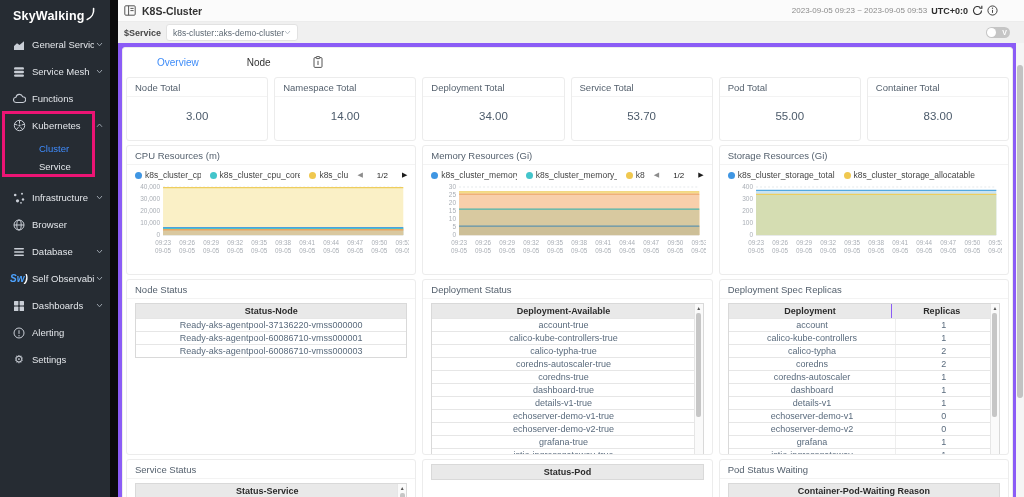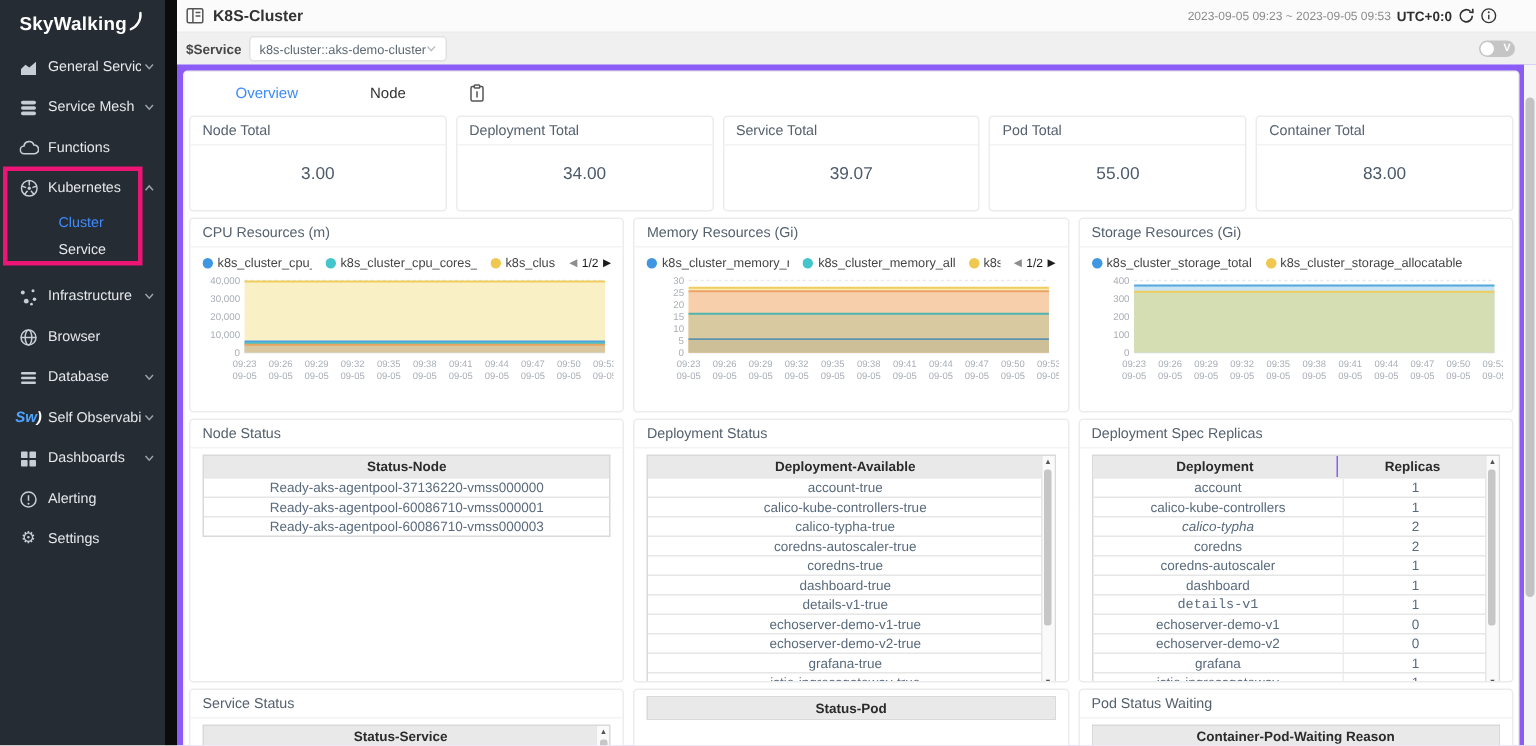--- a/index.html
+++ b/index.html
@@ -60,21 +60,21 @@
   .card-title{font-size:9.5px;color:#55616e;padding:4px 8px 3px;border-bottom:1px solid #f3f3f3}
 
   .metric-card{height:62px}
   .metric-value{height:38px;display:flex;align-items:center;justify-content:center;
                 font-size:11.5px;color:#4b5a6a}
 
   .chart-card{height:128px}
   .legend{display:flex;align-items:center;gap:9px;padding:5px 8px 0;font-size:8.5px;color:#454545}
   .lg-item{display:flex;align-items:center;gap:3px;cursor:pointer;white-space:nowrap;overflow:hidden}
   .dot{width:7px;height:7px;border-radius:50%;flex:none}
-  .pager{margin-left:auto;display:flex;align-items:flex-start;gap:3px;font-size:8px;color:#1c1c1c;flex:none}
+  .pager{margin-left:auto;display:flex;align-items:flex-start;gap:14px;font-size:8px;color:#1c1c1c;flex:none}
   .pager .arr{font-size:7px;cursor:pointer}
   .pager .arr.prev{color:#8d8d8d}
   .chart-body{padding:1px 6px 0}
 
   .table-card{height:174px}
   .table-card.short{height:120px}
   .tbl{margin:4px 8px 0;border:1px solid #d9d9d9;position:relative}
   .tbl-head{display:flex;background:#e9e9e9;font-weight:700;font-size:9px;color:#2b2b2b}
   .th{flex:1;text-align:center;padding:2px 0;border-right:1px solid #8b5cf6;
       white-space:nowrap;overflow:hidden}
@@ -315,26 +315,30 @@
                 <path d="M5 4.8 V9"></path>
               </svg>
             </span>
           </div>
         <div class="row" id="metric-cards">
             <div class="card metric-card">
               <div class="card-title">Node Total</div>
               <div class="metric-value">3.00</div>
             </div>
             <div class="card metric-card">
+              <div class="card-title">Namespace Total</div>
+              <div class="metric-value">14.00</div>
+            </div>
+            <div class="card metric-card">
               <div class="card-title">Deployment Total</div>
               <div class="metric-value">34.00</div>
             </div>
             <div class="card metric-card">
               <div class="card-title">Service Total</div>
-              <div class="metric-value">39.07</div>
+              <div class="metric-value">53.70</div>
             </div>
             <div class="card metric-card">
               <div class="card-title">Pod Total</div>
               <div class="metric-value">55.00</div>
             </div>
             <div class="card metric-card">
               <div class="card-title">Container Total</div>
               <div class="metric-value">83.00</div>
             </div>
           </div>
@@ -607,37 +611,37 @@
                 <div class="tbl-body fixed">
                   <div class="tr">
                     <div class="td" style="flex: 0 0 62%;">account</div>
                     <div class="td" style="flex: 1 1 0%;">1</div>
                   </div>
                   <div class="tr">
                     <div class="td" style="flex: 0 0 62%;">calico-kube-controllers</div>
                     <div class="td" style="flex: 1 1 0%;">1</div>
                   </div>
                   <div class="tr">
-                    <div class="td" style="flex: 0 0 62%; font-style: italic;">calico-typha</div>
+                    <div class="td" style="flex: 0 0 62%;">calico-typha</div>
                     <div class="td" style="flex: 1 1 0%;">2</div>
                   </div>
                   <div class="tr">
                     <div class="td" style="flex: 0 0 62%;">coredns</div>
                     <div class="td" style="flex: 1 1 0%;">2</div>
                   </div>
                   <div class="tr">
                     <div class="td" style="flex: 0 0 62%;">coredns-autoscaler</div>
                     <div class="td" style="flex: 1 1 0%;">1</div>
                   </div>
                   <div class="tr">
                     <div class="td" style="flex: 0 0 62%;">dashboard</div>
                     <div class="td" style="flex: 1 1 0%;">1</div>
                   </div>
                   <div class="tr">
-                    <div class="td" style="flex: 0 0 62%; font-family: Liberation Mono, monospace;">details-v1</div>
+                    <div class="td" style="flex: 0 0 62%;">details-v1</div>
                     <div class="td" style="flex: 1 1 0%;">1</div>
                   </div>
                   <div class="tr">
                     <div class="td" style="flex: 0 0 62%;">echoserver-demo-v1</div>
                     <div class="td" style="flex: 1 1 0%;">0</div>
                   </div>
                   <div class="tr">
                     <div class="td" style="flex: 0 0 62%;">echoserver-demo-v2</div>
                     <div class="td" style="flex: 1 1 0%;">0</div>
                   </div>

